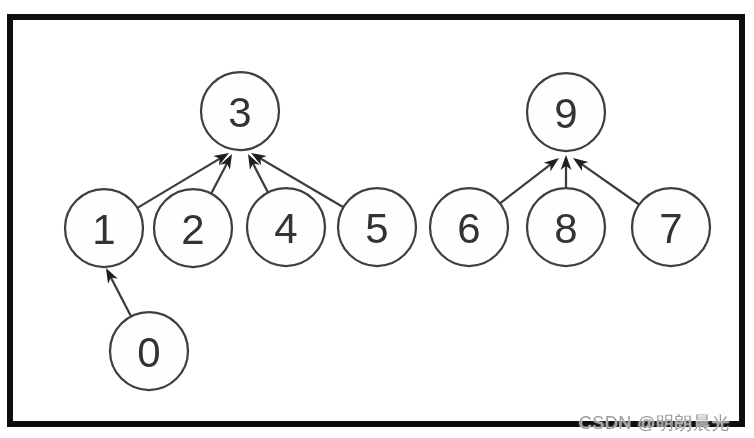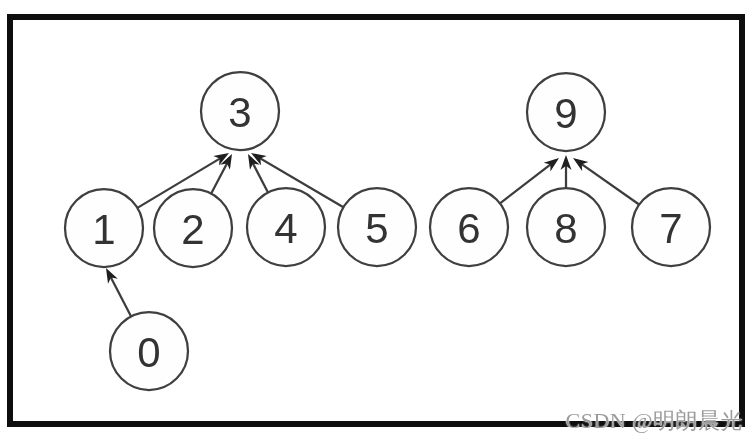--- a/index.html
+++ b/index.html
@@ -16,29 +16,29 @@
     overflow: hidden;
   }
   svg { display: block; }
   .node-label {
     font-family: "Liberation Sans", "DejaVu Sans", sans-serif;
     font-size: 42px;
     fill: #333333;
   }
   .watermark {
     position: absolute;
-    right: 11px;
+    right: 24px;
     bottom: 6px;
-    font-size: 22px;
+    font-size: 18px;
     line-height: 1;
     color: #9c9c9c;
     text-shadow: 0 0 2px #ffffff, 0 0 1px #ffffff;
     letter-spacing: 0.5px;
     white-space: nowrap;
-    font-family: Liberation Serif, serif;
+    font-family: Liberation Sans, sans-serif;
   }
 </style>
 </head>
 <body>
 
 <div class="stage">
   <svg id="diagram-svg" width="754" height="438" viewBox="0 0 754 438">
       <rect x="10" y="17" width="732" height="407" fill="none" stroke="#0e0e0e" stroke-width="6"></rect>
       <g>
         <line x1="137.4" y1="207.9" x2="225.6" y2="155.1" stroke="#3c3c3c" stroke-width="2.25"></line>

